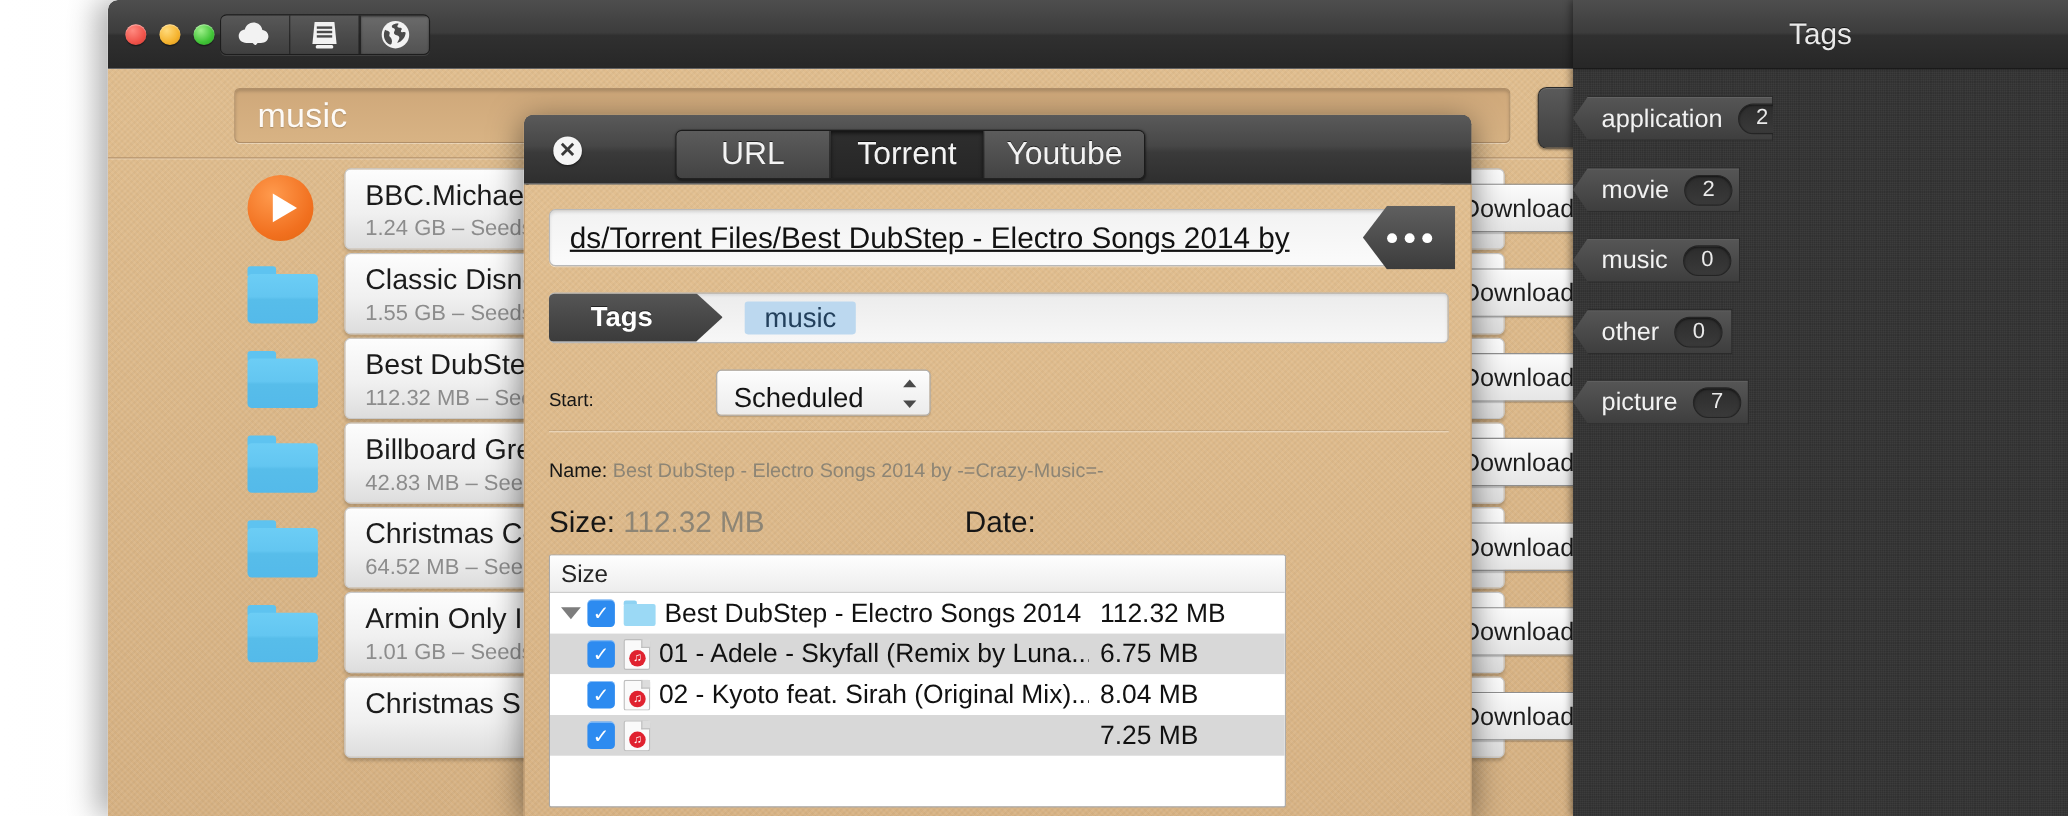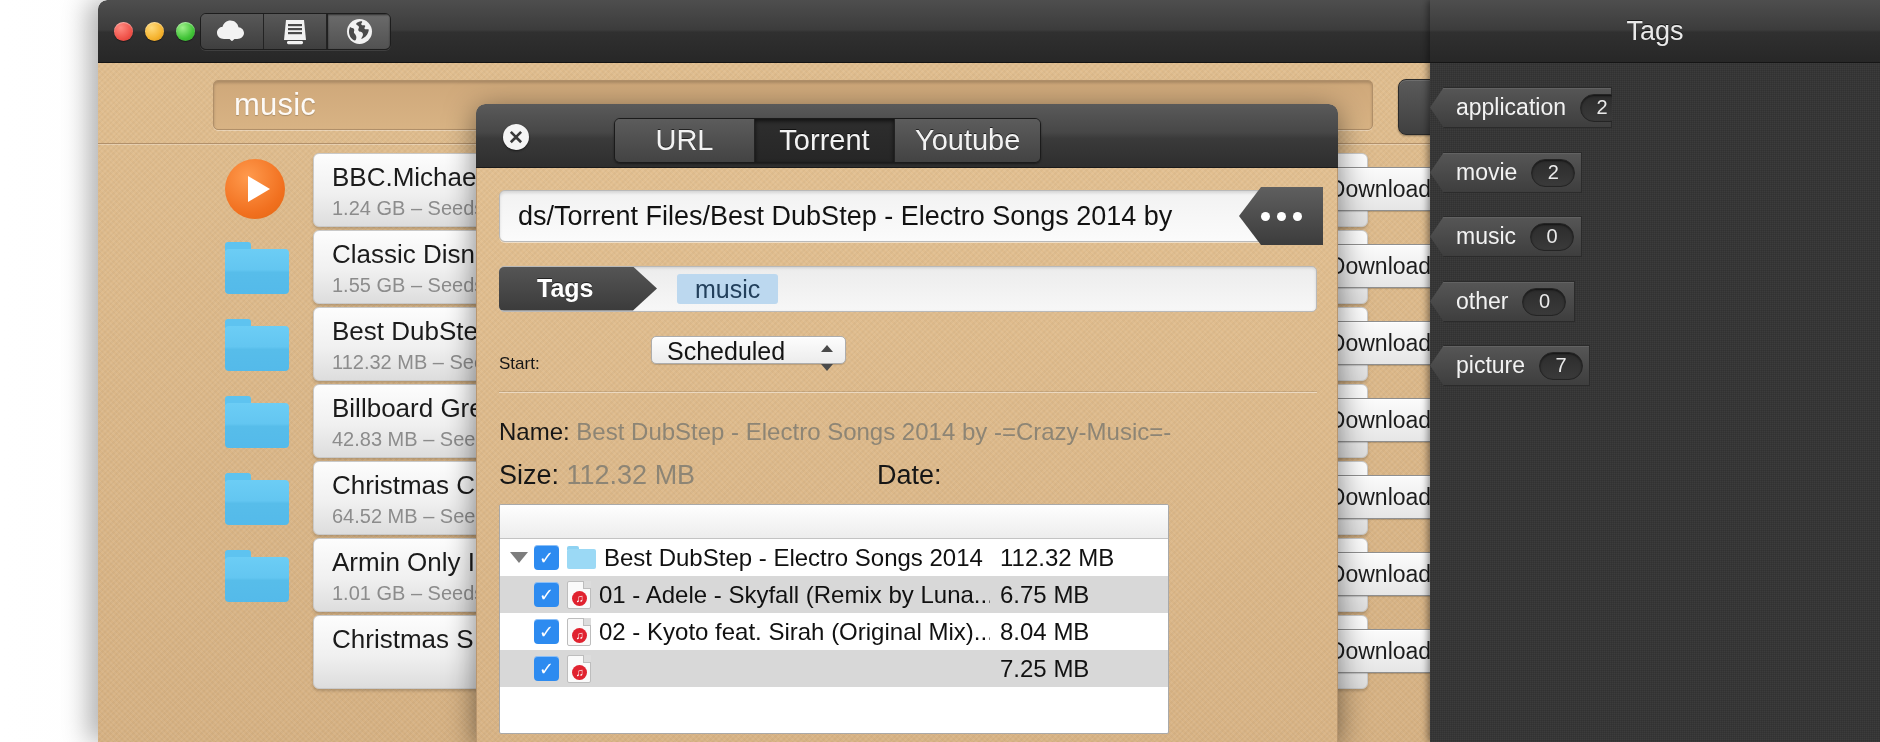--- a/index.html
+++ b/index.html
@@ -225,21 +225,21 @@
       linear-gradient(180deg,#e2bf90,#d8b384);
     border-left:1px solid #b8966f; border-right:1px solid #b8966f;
   }
 
   .url-field {
     position:absolute; left:22px; top:22px; width:818px; height:52px;
     background: linear-gradient(180deg,#f2f2f2,#fbfbfb);
     border:1px solid #b9b9b9; border-radius:6px;
     box-shadow: inset 0 2px 3px rgba(0,0,0,.12), 0 1px 0 rgba(255,255,255,.5);
     display:flex; align-items:center; padding-left:18px;
-    font-size:27px; color:#121212; white-space:nowrap; overflow:hidden;
+    font-size:27px; color:#121212; white-space:nowrap; overflow:hidden;text-decoration:underline;
   }
   .browse-btn {
     position:absolute; left:762px; top:19px; width:84px; height:58px;
     background: linear-gradient(180deg,#5f5f5f,#3c3c3c);
     display:flex; align-items:center; justify-content:center; gap:7px;
     clip-path: polygon(22px 0, 100% 0, 100% 100%, 22px 100%, 0 50%);
     box-shadow: 0 2px 4px rgba(0,0,0,.4);
   }
   .browse-btn i {
     width:9px; height:9px; border-radius:50%; background:#fff; display:block;
@@ -263,39 +263,39 @@
   }
   .tag-pill {
     margin-left:20px; height:30px; padding:0 18px;
     background:#bcd8ef; border-radius:3px;
     display:flex; align-items:center;
     font-size:25px; color:#23405c;
   }
 
   .start-label { position:absolute; left:22px; top:186px; font-size:17px; color:#161616; }
   .start-select {
-    position:absolute; left:174px; top:168px; width:195px; height:28px;
+    position:absolute; left:174px; top:168px; width:195px; height:42px;
     background: linear-gradient(180deg,#fdfdfd,#ececec);
     border:1px solid #adadad; border-radius:5px;
     box-shadow: 0 1px 1px rgba(0,0,0,.15), inset 0 1px 0 #fff;
-    display:flex; align-items:flex-start; padding-left:15px;
+    display:flex; align-items:flex-end; padding-left:15px;
     font-size:25px; color:#141414;
   }
   .stepper {
     position:absolute; right:12px; top:8px; width:12px; height:26px;
     display:flex; flex-direction:column; align-items:center; justify-content:space-between;
   }
   .stepper .up, .stepper .down { width:0;height:0;border-left:6px solid transparent;border-right:6px solid transparent; }
   .stepper .up { border-bottom:7px solid #4a4a4a; }
   .stepper .down { border-top:7px solid #4a4a4a; }
 
   .hr-sep { position:absolute; left:22px; top:224px; width:818px; height:1px;
             background:rgba(255,255,255,.45); box-shadow:0 -1px 0 rgba(0,0,0,.10); }
 
-  .meta-name { position:absolute; left:22px; top:250px; font-size:24px; color:#161616; }
+  .meta-name { position:absolute; left:22px; top:250px; font-size:18px; color:#161616; }
   .meta-size { position:absolute; left:22px; top:292px; font-size:27px; color:#161616; }
   .meta-date { position:absolute; left:400px; top:292px; font-size:27px; color:#161616; }
   .meta-val  { color:#8d8575; }
 
   .filelist {
     position:absolute; left:22px; top:336px; width:670px; height:230px;
     background:#fff; border:1px solid #a9a9a9; border-radius:2px;
     overflow:hidden;
   }
   .fl-head { display:flex; height:34px; background: linear-gradient(180deg,#fefefe,#ededed);
@@ -535,20 +535,21 @@
           <span>Size:</span>
           <span class="meta-val">112.32 MB</span>
         </div>
         <div class="meta-date">
           <span>Date:</span>
           <span class="meta-val"></span>
         </div>
 
         <div class="filelist">
           <div class="fl-head">
+            <div class="c2">Size</div>
           </div>
 
           <div class="fl-row">
             <div class="fl-name">
               <span class="disc"></span>
               <span class="cbx">✓</span>
               <span class="mini-folder">
                   <span class="t"></span>
                   <span class="b"></span>
                 </span>

